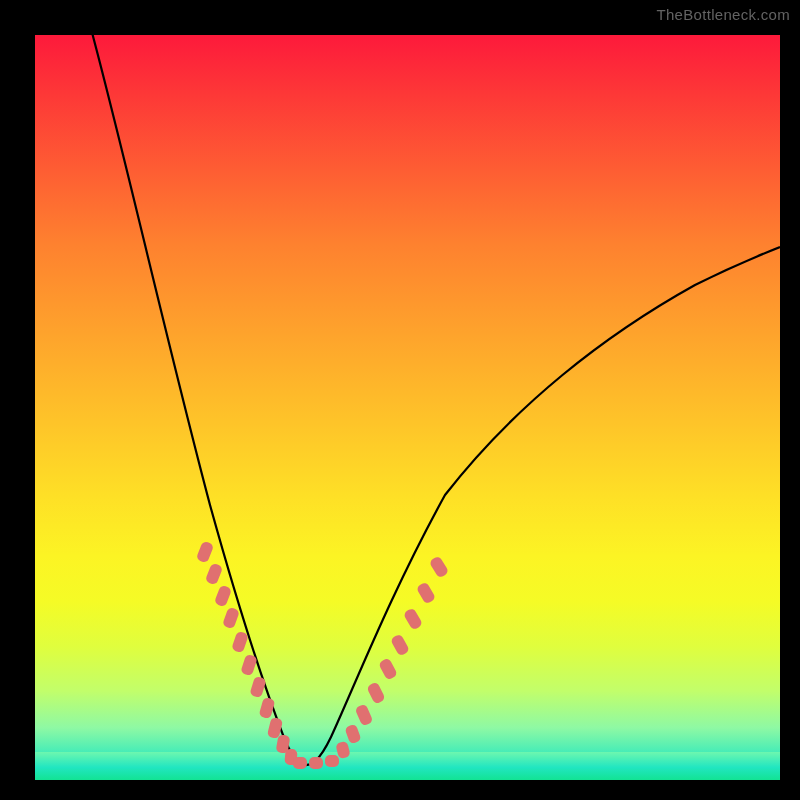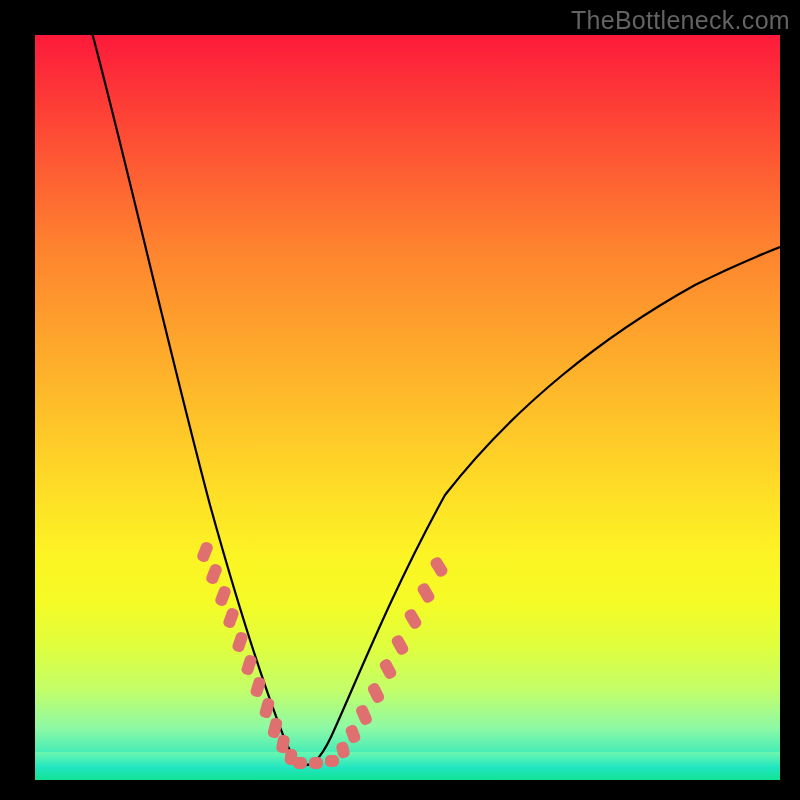--- a/index.html
+++ b/index.html
@@ -42,21 +42,21 @@
       #21e6c1 98%,
       #12e393 100%
     );
     overflow: hidden;
   }
   .watermark {
     position: absolute;
     top: 6px;
     right: 10px;
     color: #636363;
-    font-size: 25px;
+    font-size: 15px;
     letter-spacing: 0.3px;
     user-select: none;
   }
   .green-strip {
     position: absolute;
     left: 0;
     bottom: 0;
     width: 100%;
     height: 28px;
     background: linear-gradient(

